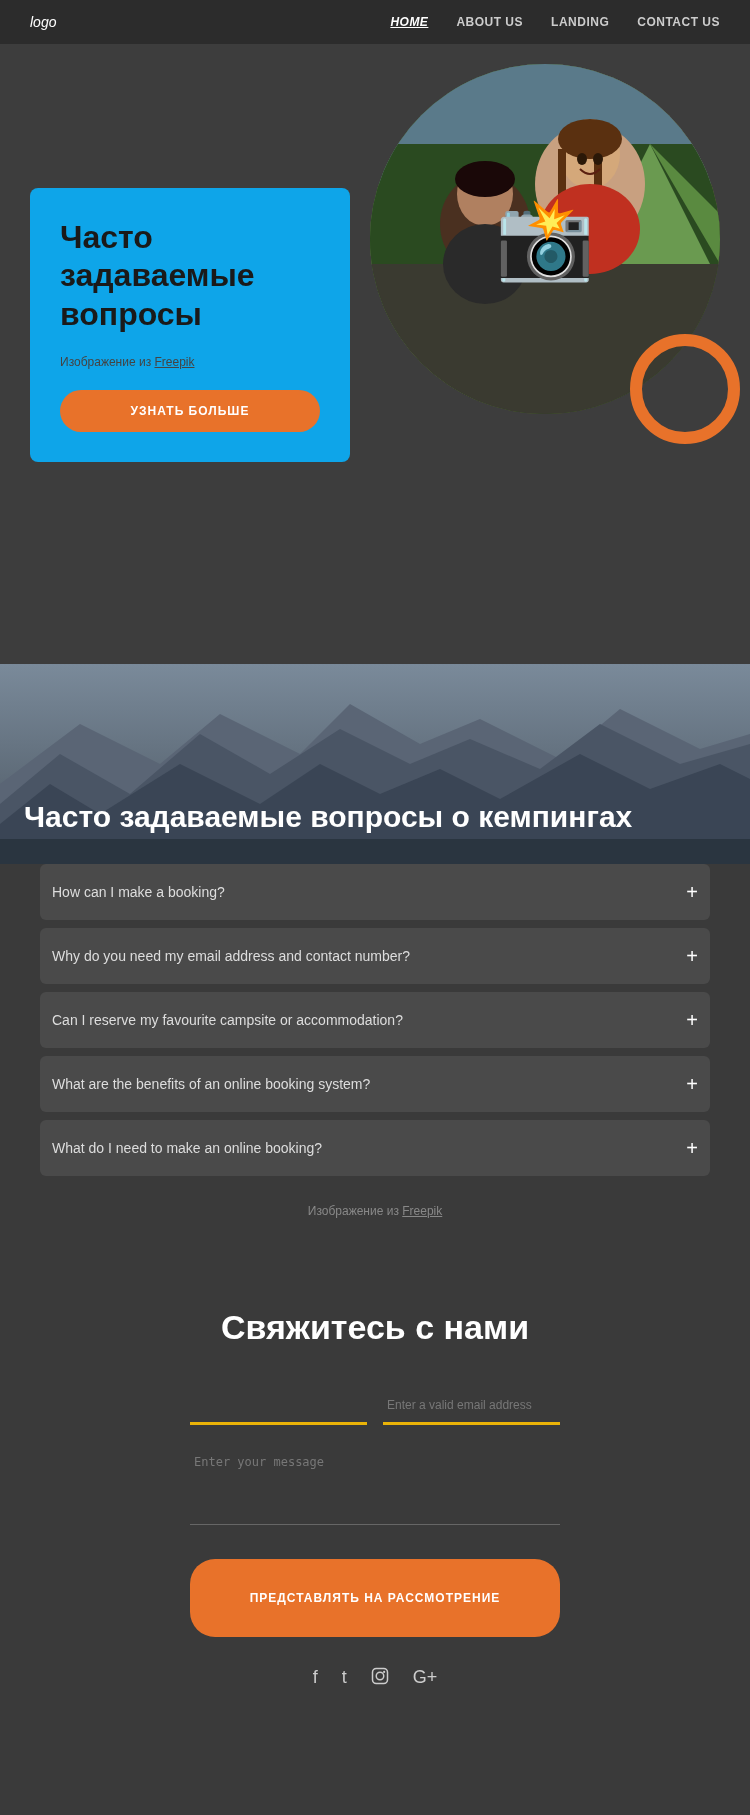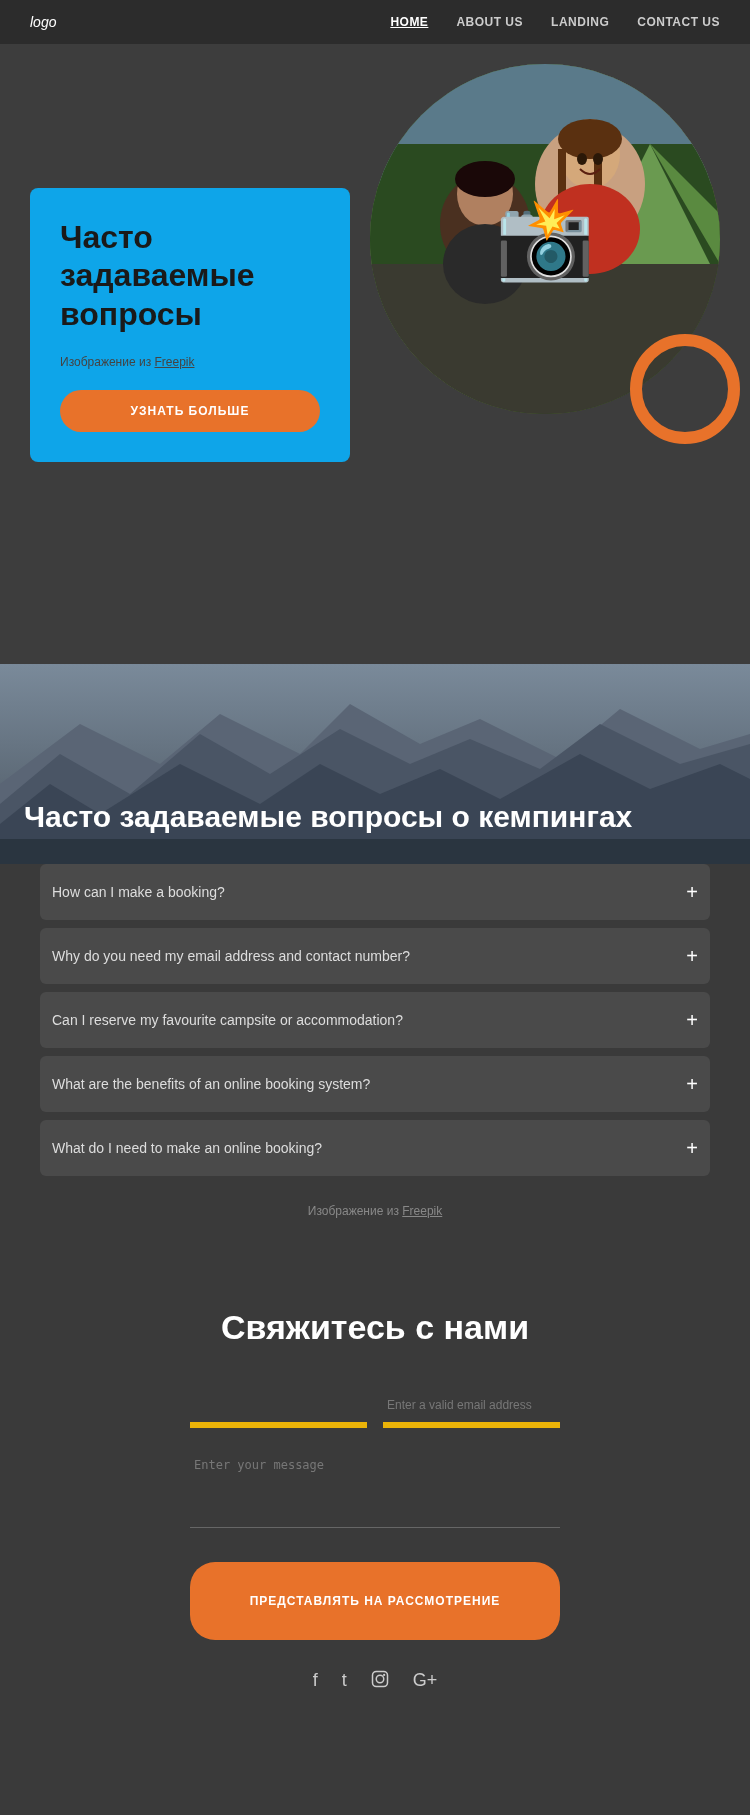--- a/index.html
+++ b/index.html
@@ -27,20 +27,21 @@
       color: #ccc;
       text-decoration: none;
       font-size: 12px;
       font-weight: 600;
       letter-spacing: 0.5px;
       text-transform: uppercase;
     }
     .nav-links a.active {
       color: #fff;
       text-decoration: underline;
+      font-style: italic;
     }
 
     
     .hero-section {
       background: #3d3d3d;
       position: relative;
       padding: 40px 30px 60px 30px;
       overflow: hidden;
       min-height: 620px;
     }
@@ -192,21 +193,21 @@
       margin-bottom: 0;
     }
     .form-group {
       flex: 1;
       display: flex;
       flex-direction: column;
     }
     .form-input {
       background: transparent;
       border: none;
-      border-bottom: 6px solid #eab308;
+      border-bottom: 3px solid #eab308;
       color: #aaa;
       font-size: 13px;
       padding: 10px 4px;
       outline: none;
       width: 100%;
     }
     .form-input::placeholder { color: #777; font-size: 12px; }
     .form-textarea {
       background: transparent;
       border: none;

